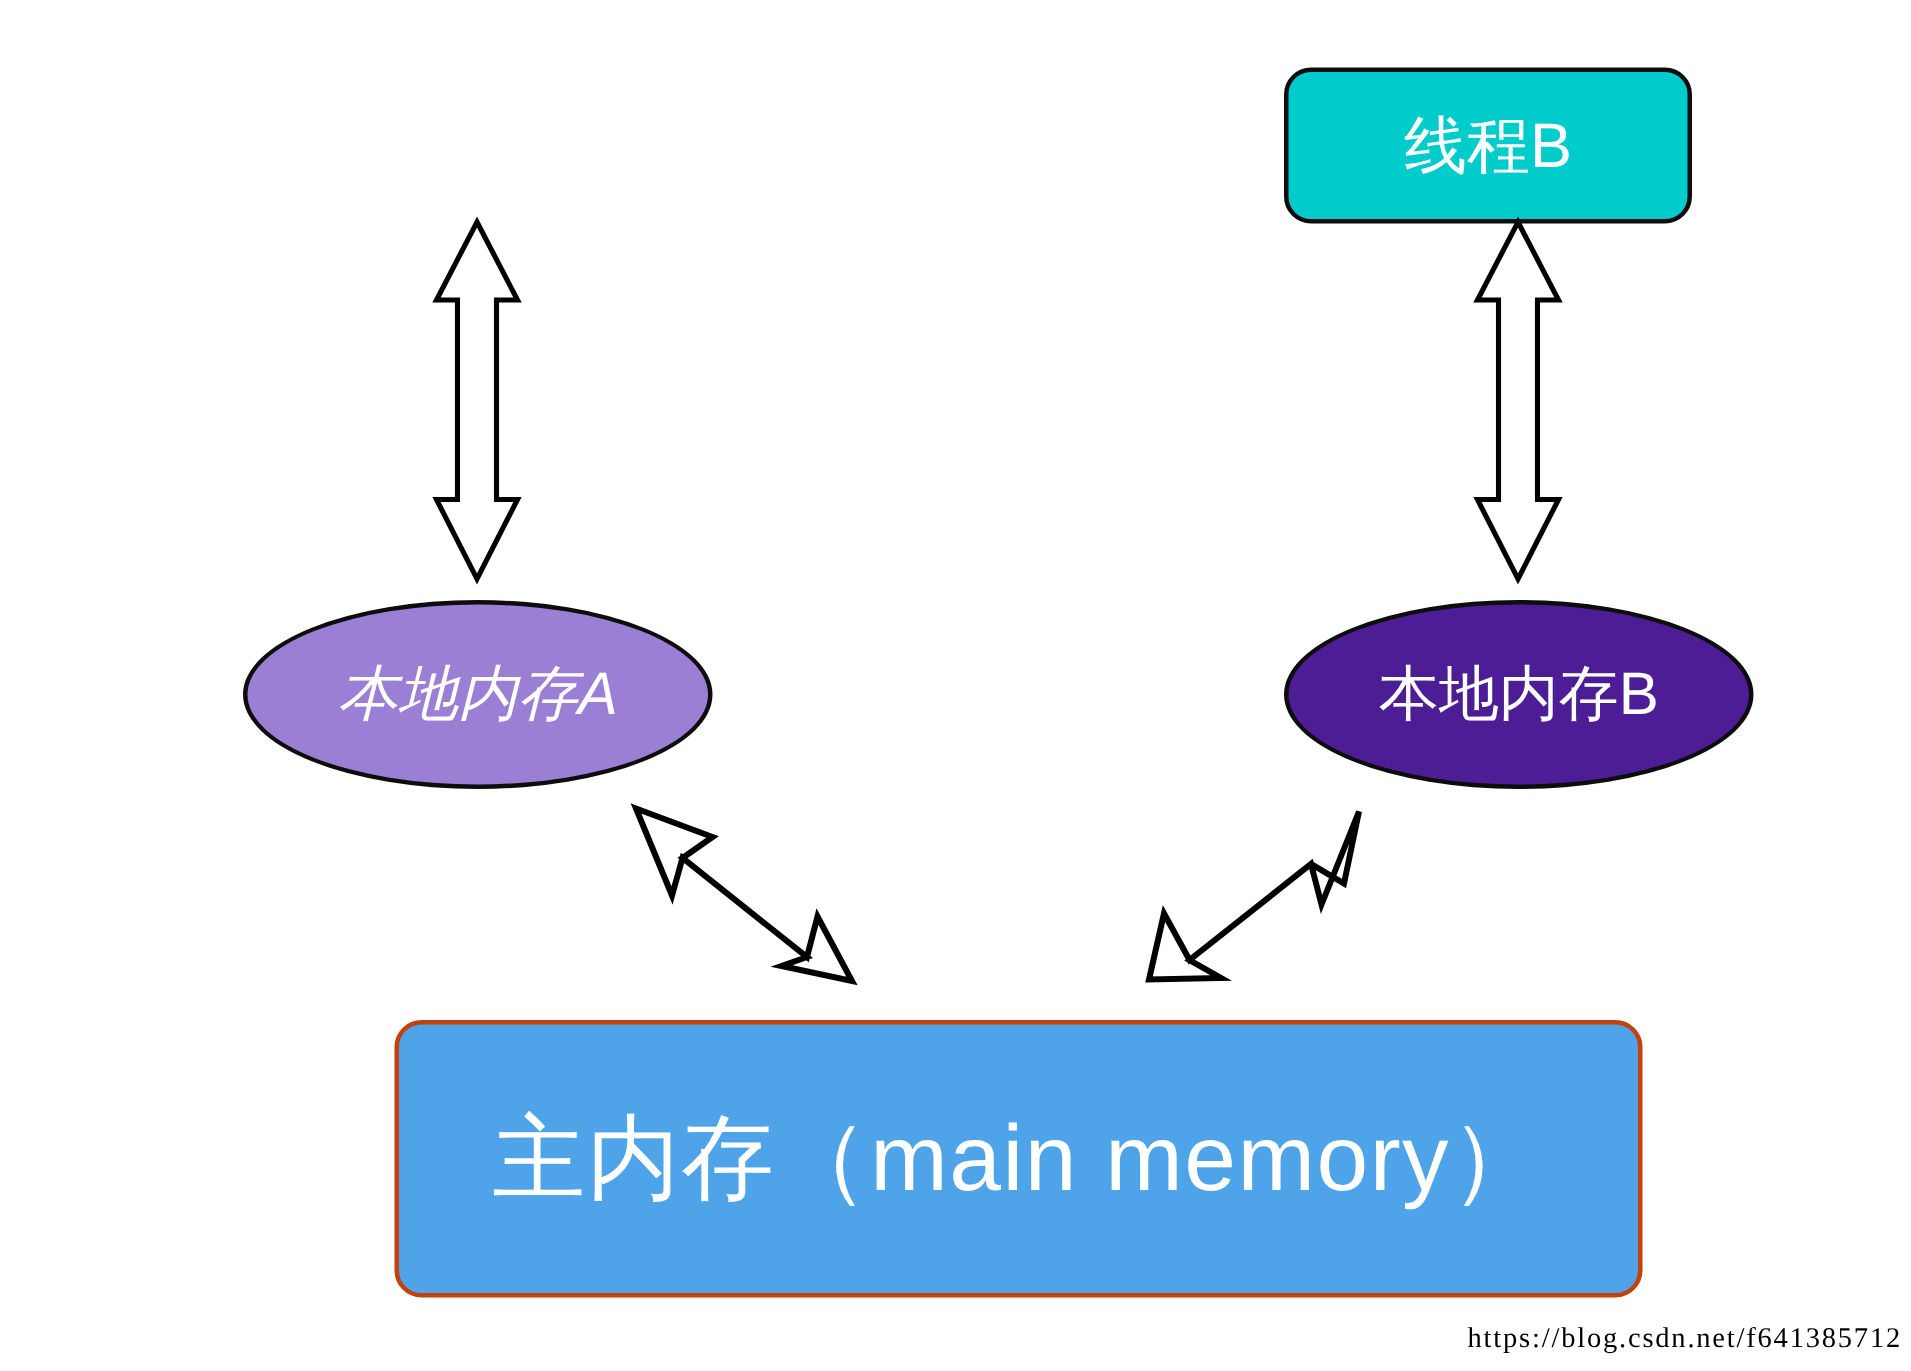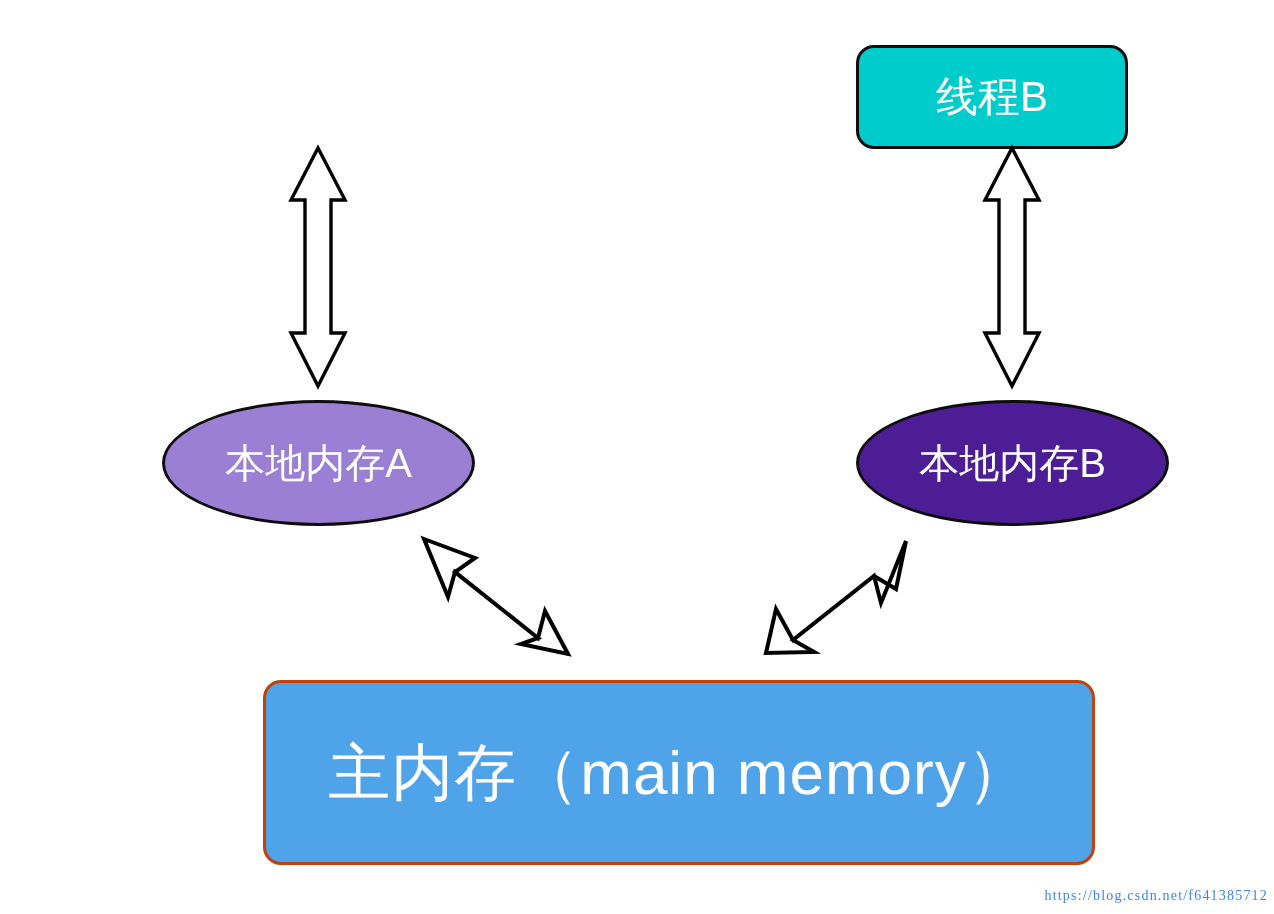--- a/index.html
+++ b/index.html
@@ -51,38 +51,38 @@
     top: 0;
     width: 1274px;
     height: 914px;
     pointer-events: none;
   }
   .watermark {
     position: absolute;
     right: 6px;
     bottom: 10px;
     font-family: "Liberation Serif", serif;
-    font-size: 14px;
-    color: #3b82f6;
+    font-size: 19px;
+    color: #000000;
     letter-spacing: 1.2px;
     white-space: nowrap;
     user-select: none;
   }
 </style>
 </head>
 <body>
 
 <div id="canvas">
 
 
   <div class="node thread-box" style="left:856px; top:45px; width:272px; height:104px; background:#00CCCC;">
     <span>线程B</span>
   </div>
 
-  <div class="node mem-ellipse" style="left:162px; top:400px; width:313px; height:126px; background:#9B7FD4;">
+  <div class="node mem-ellipse" style="left:162px; top:400px; width:313px; height:126px; background:#9B7FD4;font-style:italic;">
     <span>本地内存A</span>
   </div>
 
   <div class="node mem-ellipse" style="left:856px; top:400px; width:313px; height:126px; background:#4c1d95;">
     <span>本地内存B</span>
   </div>
 
   <div class="node main-box" style="left:263px; top:680px; width:832px; height:185px; background:#4FA3E8;">
     <span>主内存（main memory）</span>
   </div>

